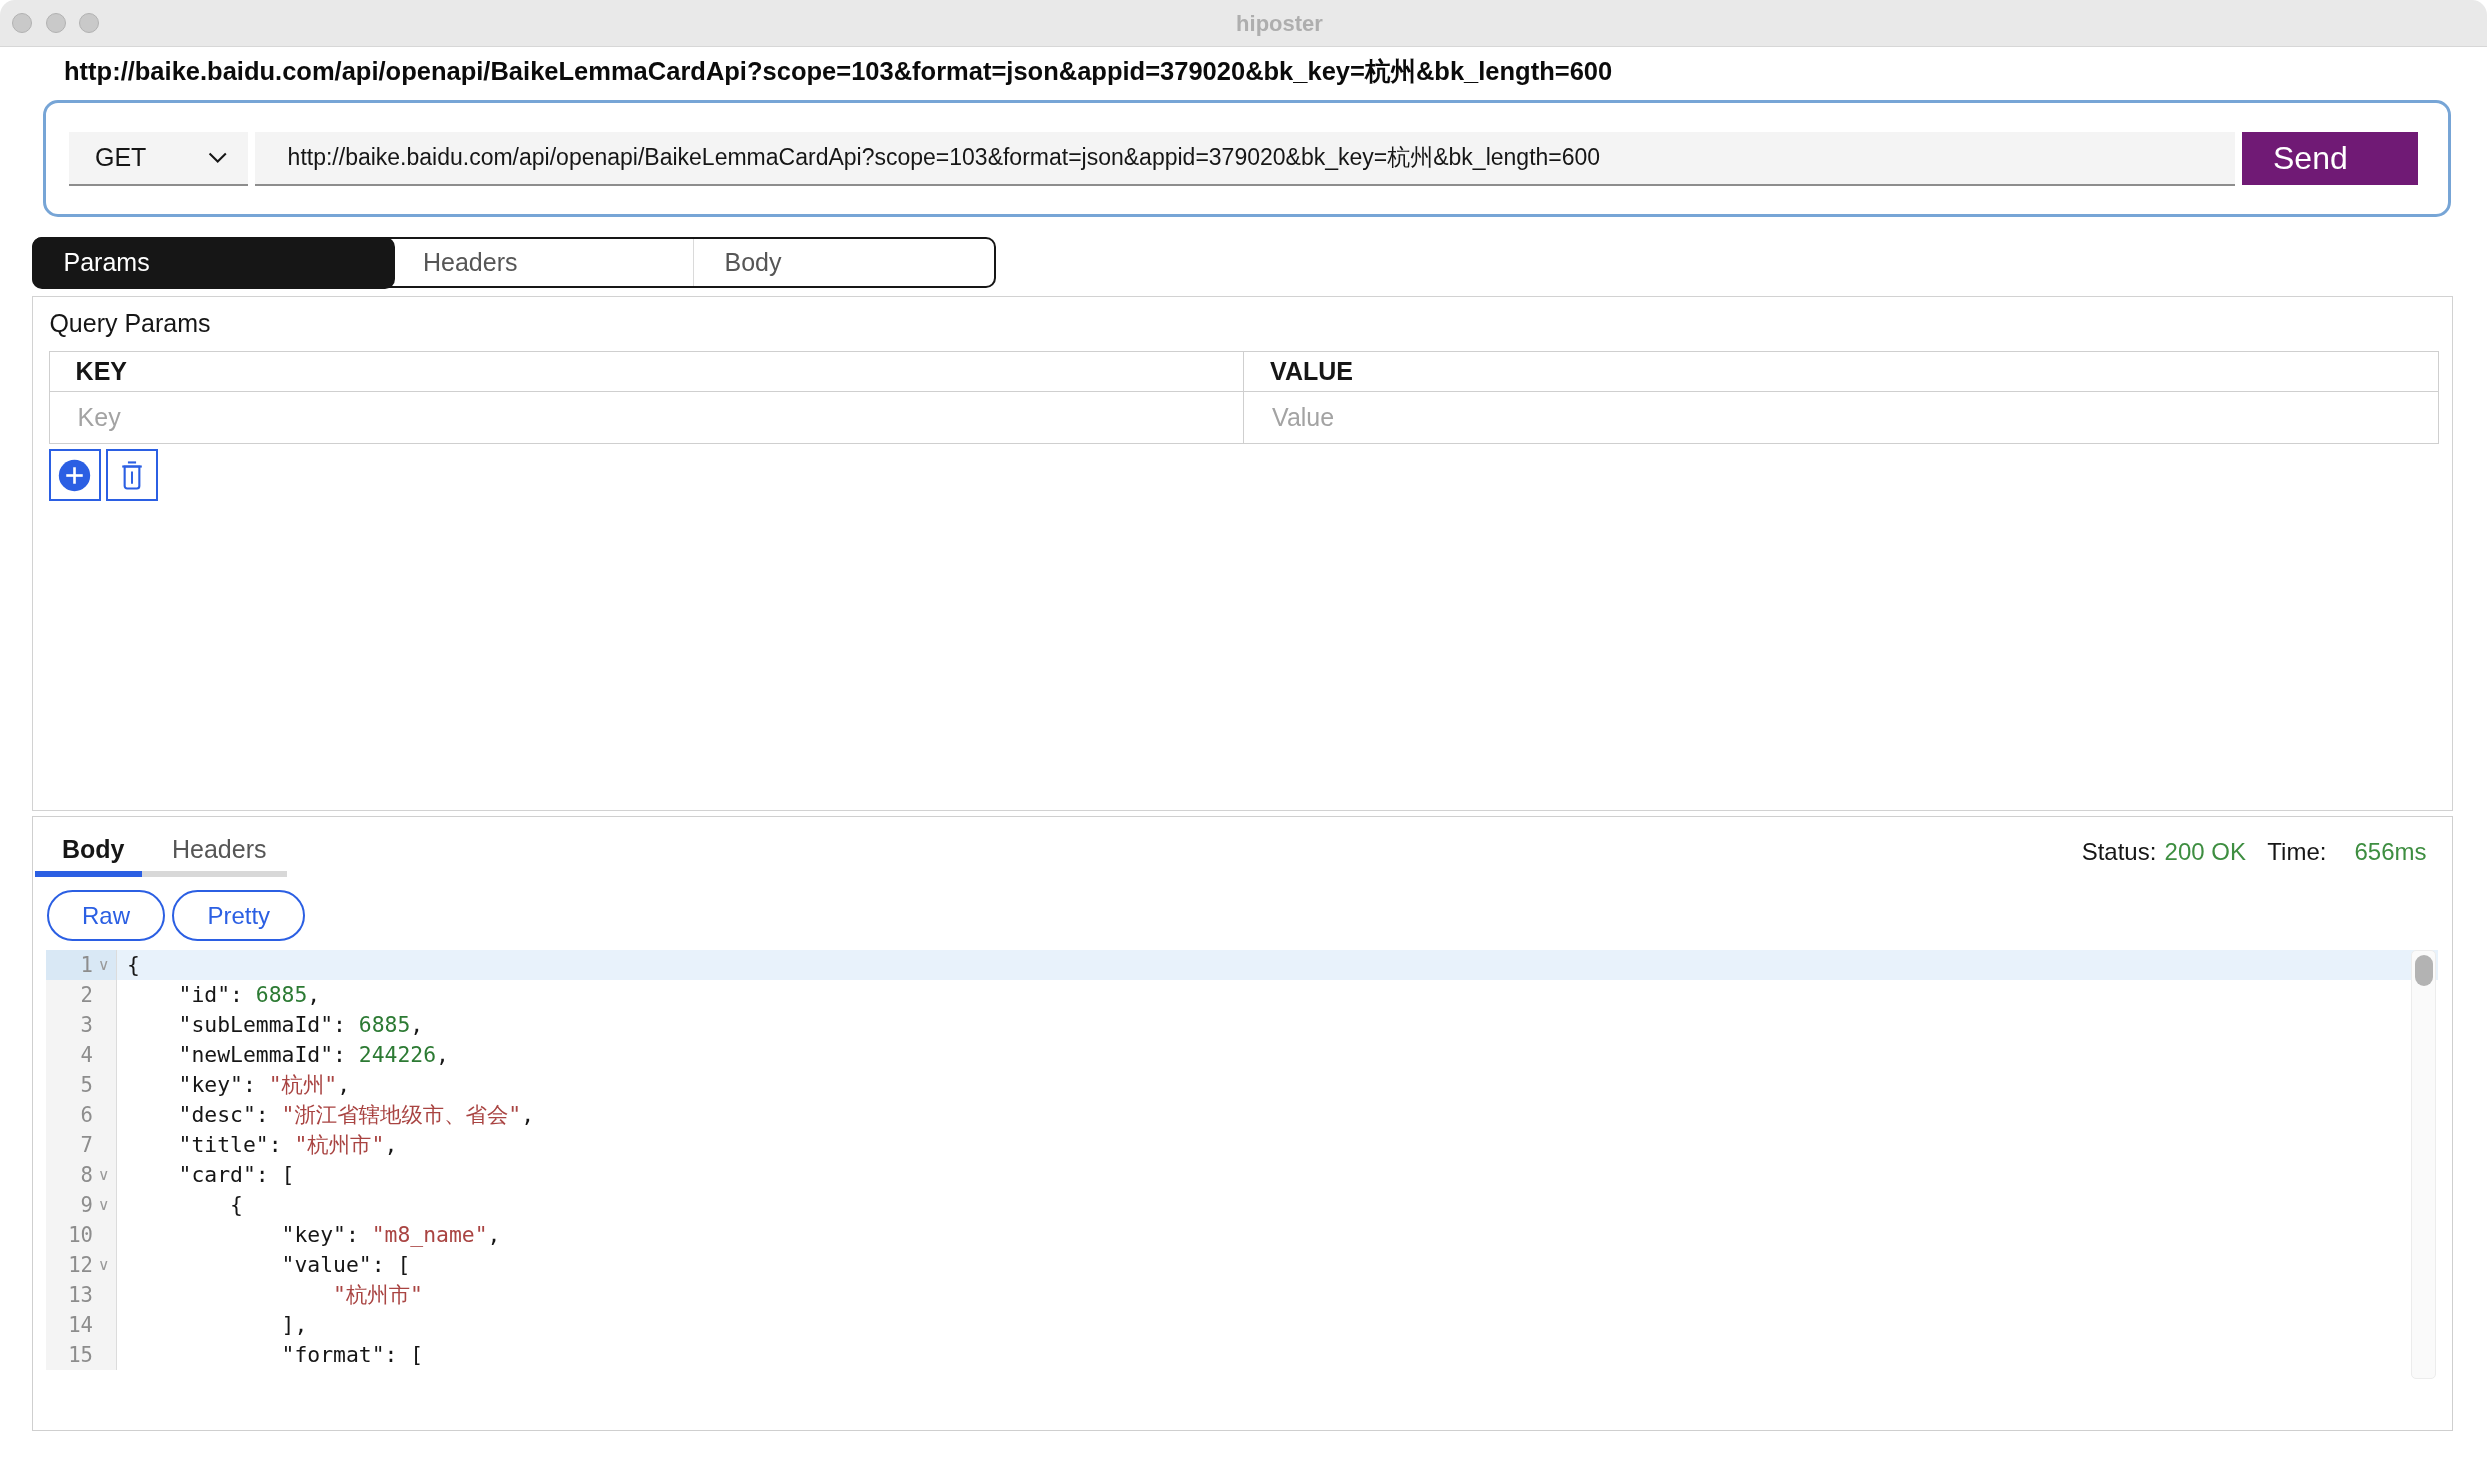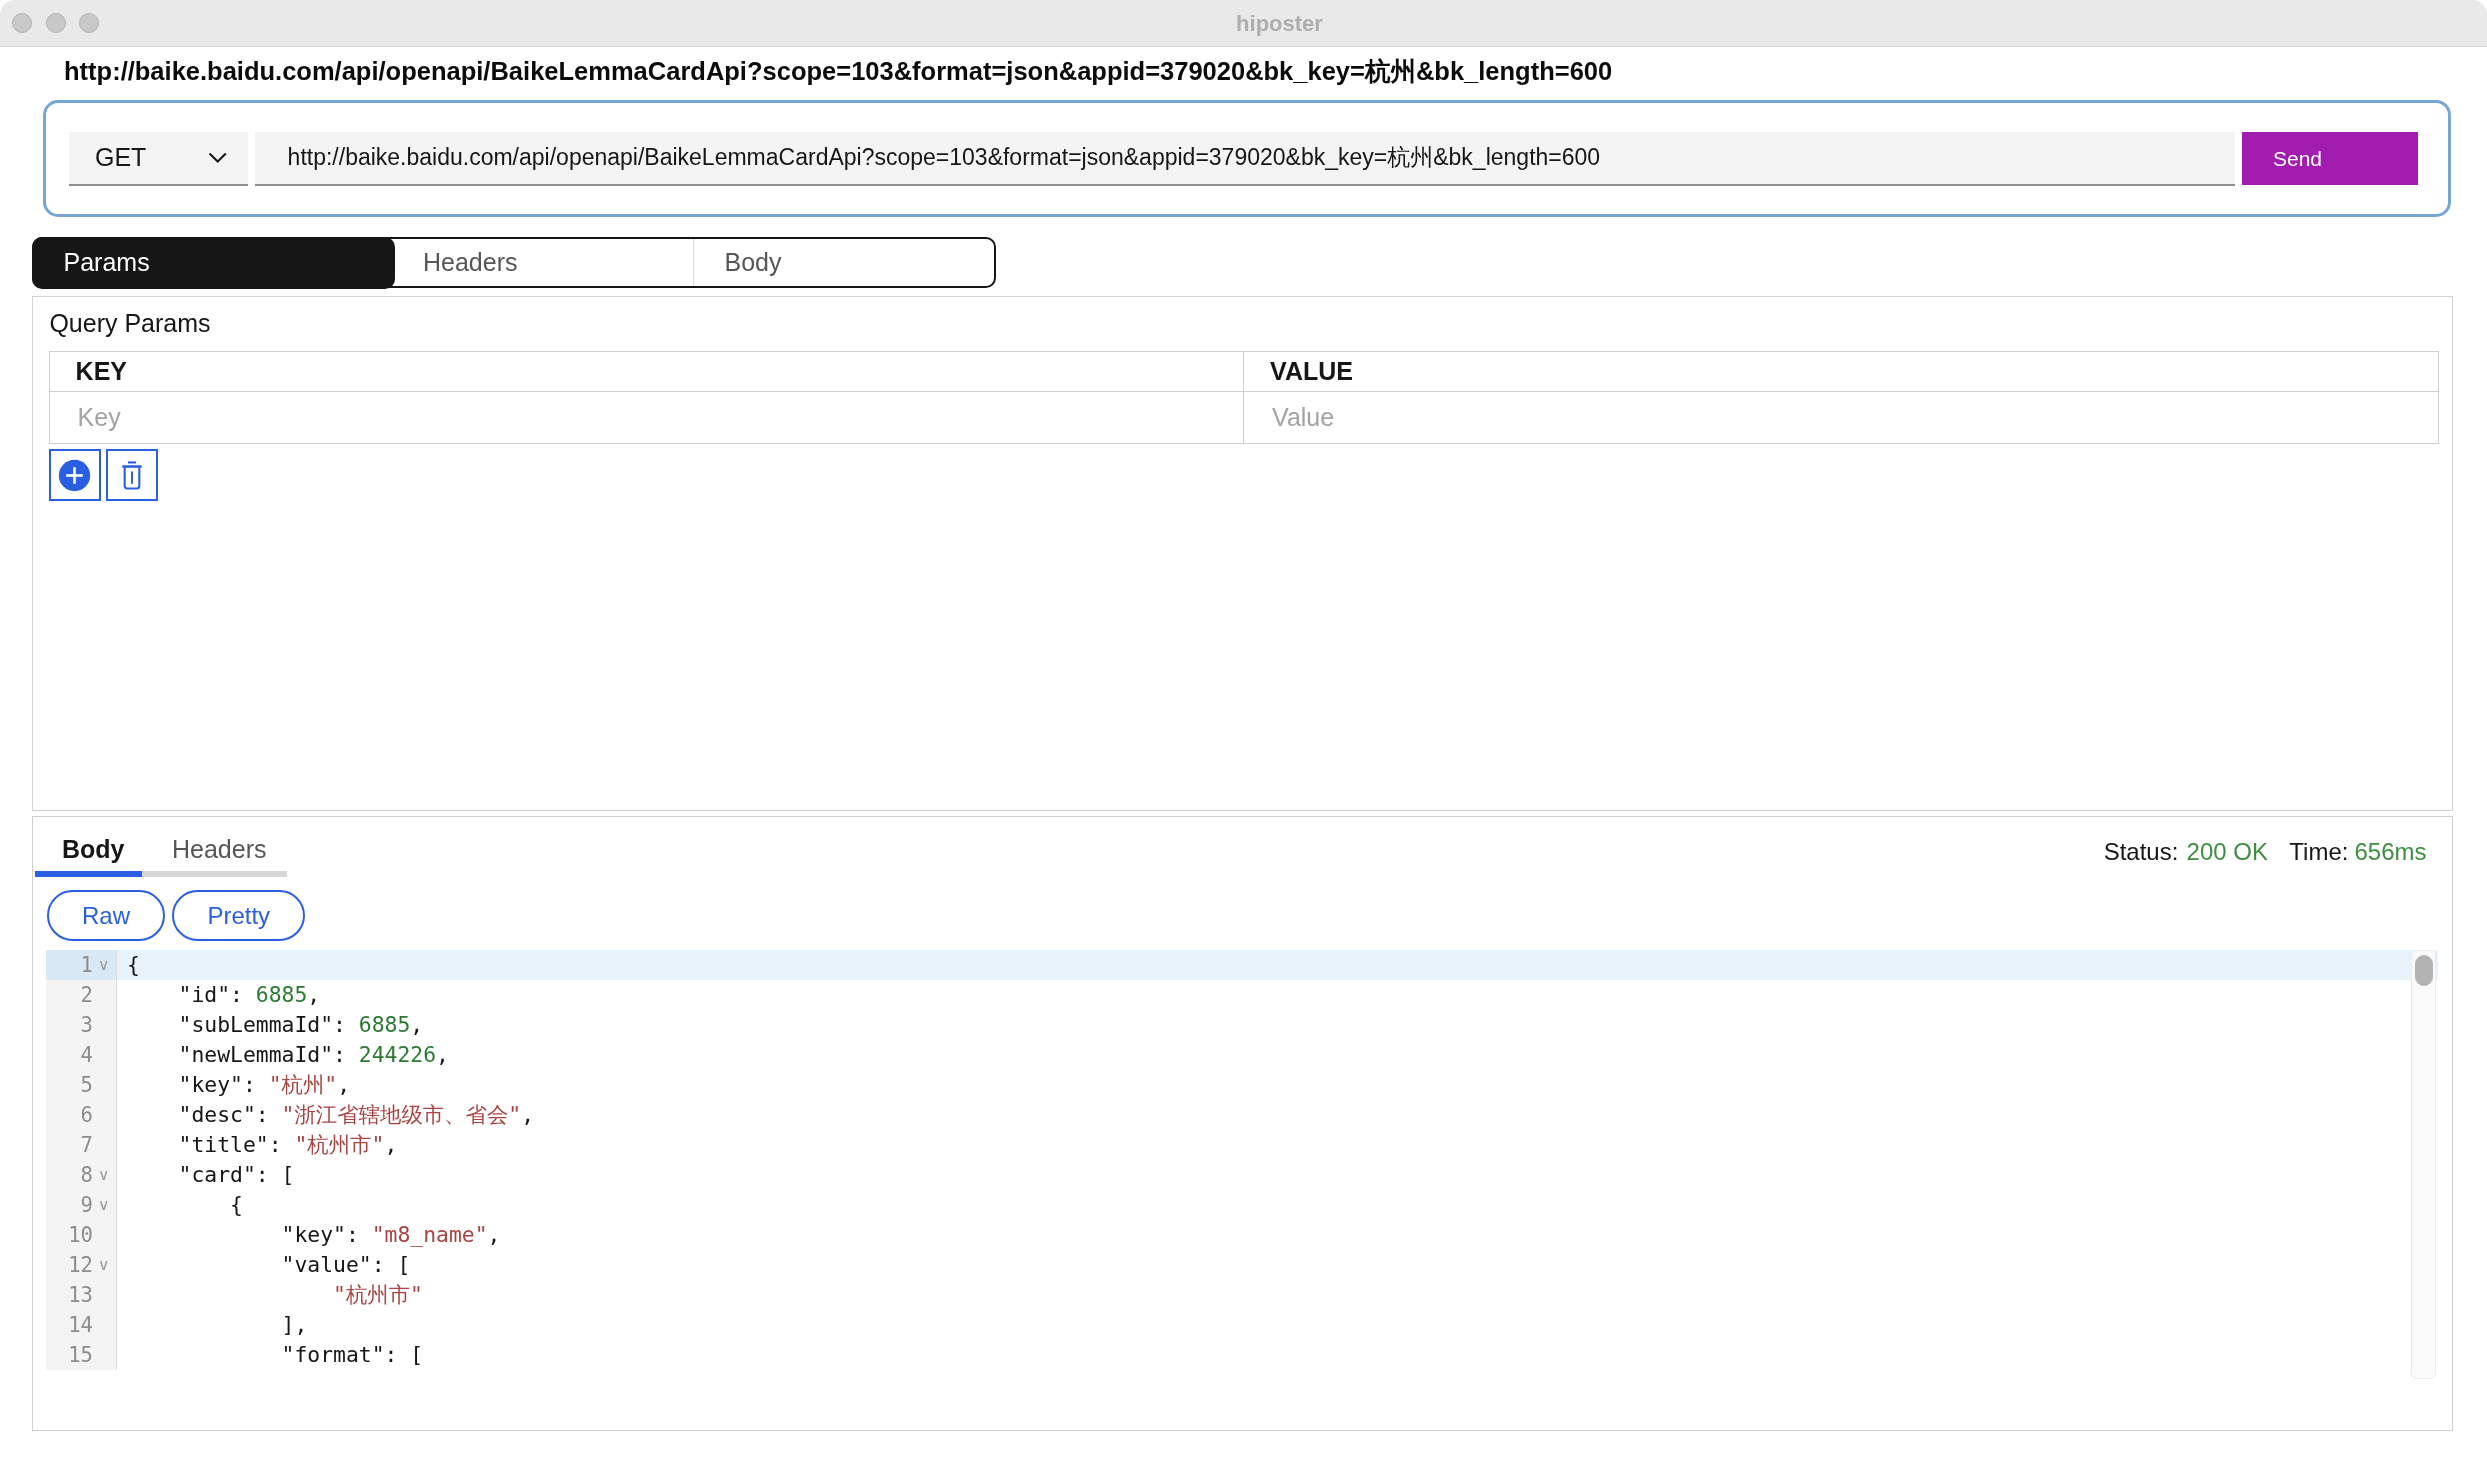--- a/index.html
+++ b/index.html
@@ -21,21 +21,21 @@
   
   .req-panel{position:absolute;left:43px;top:100px;width:2408px;height:117px;box-sizing:border-box;
              border:3.3px solid #77a5d6;border-radius:15px;display:flex;align-items:center;
              padding:0 30px 0 23px;background:#fff;}
   .method-select{width:179px;height:54px;background:#f4f4f4;border-bottom:2.5px solid #8d8d8d;
                  box-sizing:border-box;display:flex;align-items:center;justify-content:space-between;
                  padding:0 20px 0 26px;font-size:25px;color:#161616;cursor:pointer;}
   .url-input{flex:1;height:54px;margin:0 7.4px 0 6.6px;background:#f4f4f4;border:none;
              border-bottom:2.5px solid #8d8d8d;box-sizing:border-box;font-size:23px;color:#161616;
              padding:0 16.4px 0 33px;font-family:"Liberation Sans",sans-serif;outline:none;}
-  .send-btn{width:176px;height:53px;background:#a21caf;color:#ffffff;font-size:21px;border:none;
+  .send-btn{width:176px;height:53px;background:#701a75;color:#ffffff;font-size:32px;border:none;
             text-align:left;padding-left:31px;font-family:"Liberation Sans",sans-serif;cursor:pointer;}
 
   
   .req-tabs{position:absolute;left:32px;top:237px;width:964px;height:51px;box-sizing:border-box;
             border:2.5px solid #161616;border-radius:10px;display:flex;background:#fff;}
   .tab-params{flex:0 0 331px;margin:-2.5px;border-radius:10px;background:#161616;color:#fff;
               display:flex;align-items:center;padding-left:32px;font-size:25px;z-index:2;cursor:pointer;}
   .tab-plain{flex:1;display:flex;align-items:center;padding-left:31px;font-size:25px;color:#565656;cursor:pointer;}
   .tab-plain.bd{border-left:1.6px solid #dadada;}
 
@@ -63,21 +63,21 @@
           border:1.6px solid #cfcfcf;background:#fff;}
   .rtab{position:absolute;top:18px;font-size:25px;cursor:pointer;}
   .rtab.body{left:29px;font-weight:bold;color:#161616;}
   .rtab.headers{left:139px;color:#565656;}
   .ul-blue{position:absolute;left:1.6px;top:54px;width:107px;height:5.8px;background:#2b5fe3;}
   .ul-grey{position:absolute;left:109px;top:54px;width:145px;height:5.8px;background:#d8d8d8;}
   .status-line{position:absolute;right:25.5px;top:21.4px;font-size:24px;color:#161616;}
   .status-line .green{color:#3e8e41;}
   .status-line .lbl2{margin-left:21.4px;}
   .status-line .v1{margin-left:8.2px;}
-  .status-line .v2{margin-left:6px;}
+  .status-line .v2{margin-left:28px;}
   .pills{position:absolute;left:14px;top:73px;display:flex;gap:7.4px;}
   .pill{height:51px;box-sizing:border-box;border:2.5px solid #2b5fe3;border-radius:25.5px;background:#fff;
         color:#2b5fe3;font-size:24px;display:flex;align-items:center;padding:0 33px;cursor:pointer;
         font-family:"Liberation Sans",sans-serif;text-align:right;}
 
   
   .codewrap{position:absolute;left:13px;top:133px;width:2392px;height:430px;overflow:hidden;
             font-family:"DejaVu Sans Mono",monospace;font-size:21.4px;}
   .code-row{display:flex;height:30px;line-height:30px;}
   .gutter{flex:0 0 71px;background:#f4f4f4;border-right:1.6px solid #dcdcdc;box-sizing:border-box;

